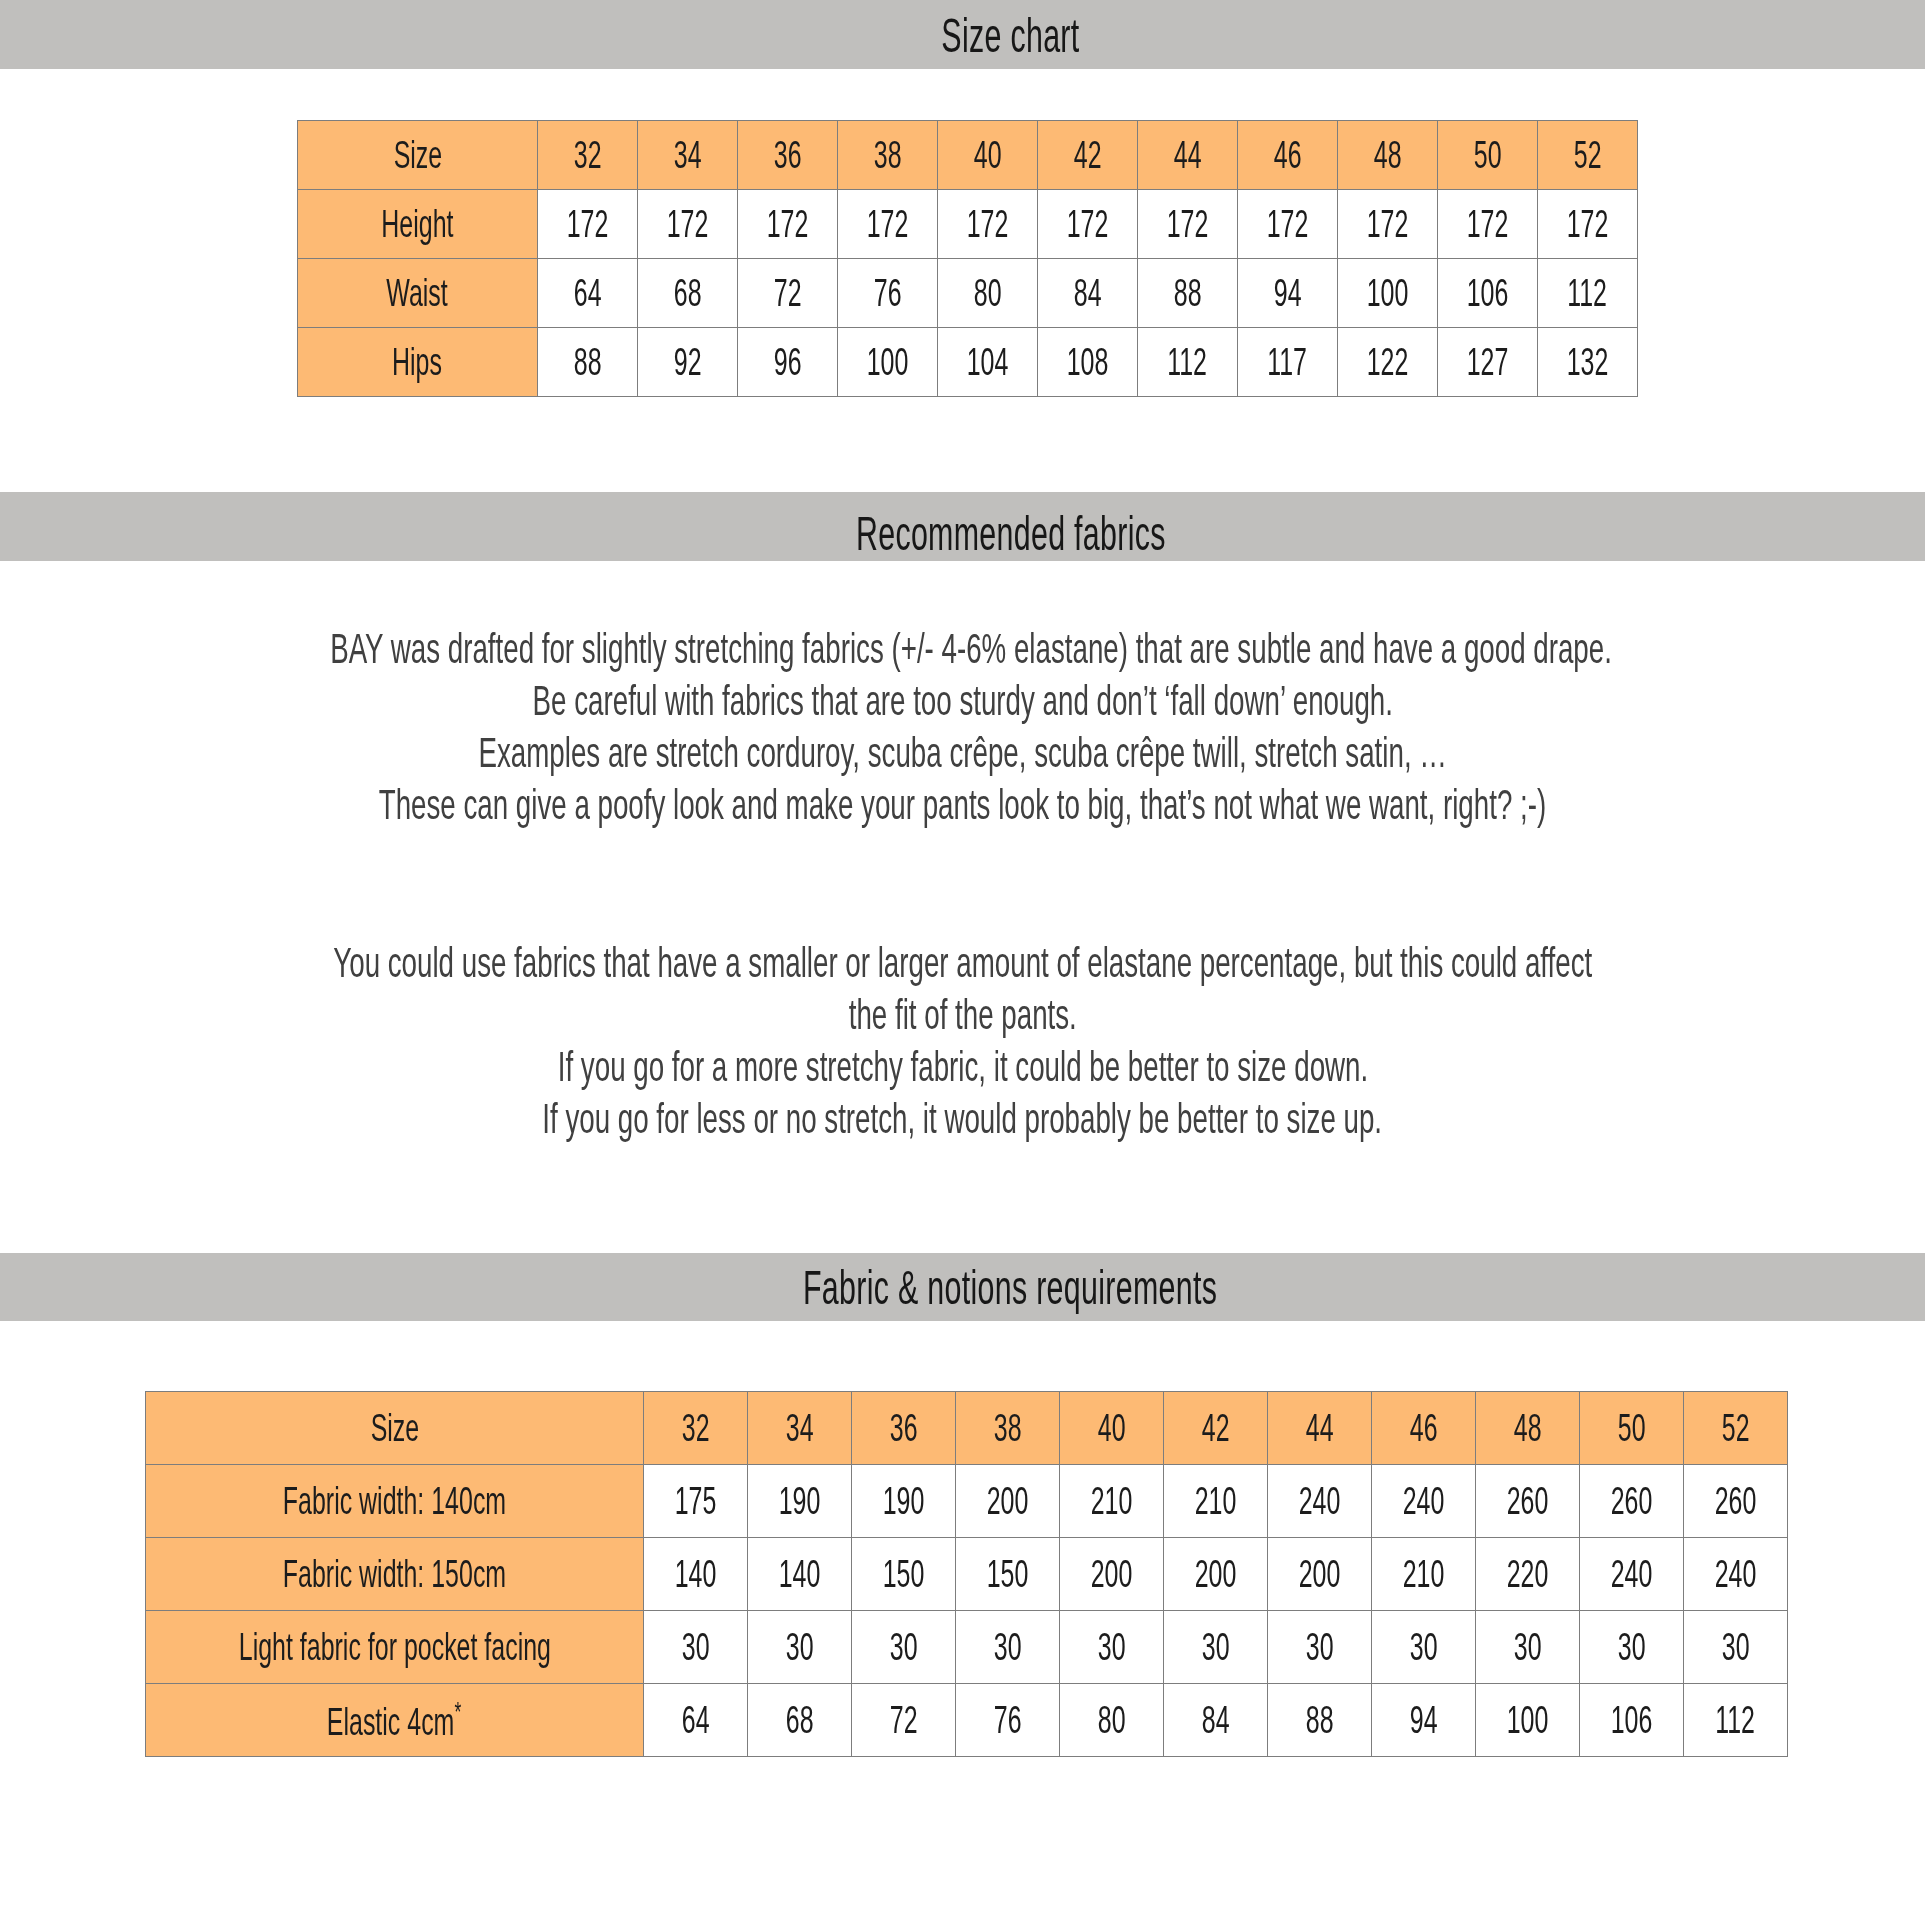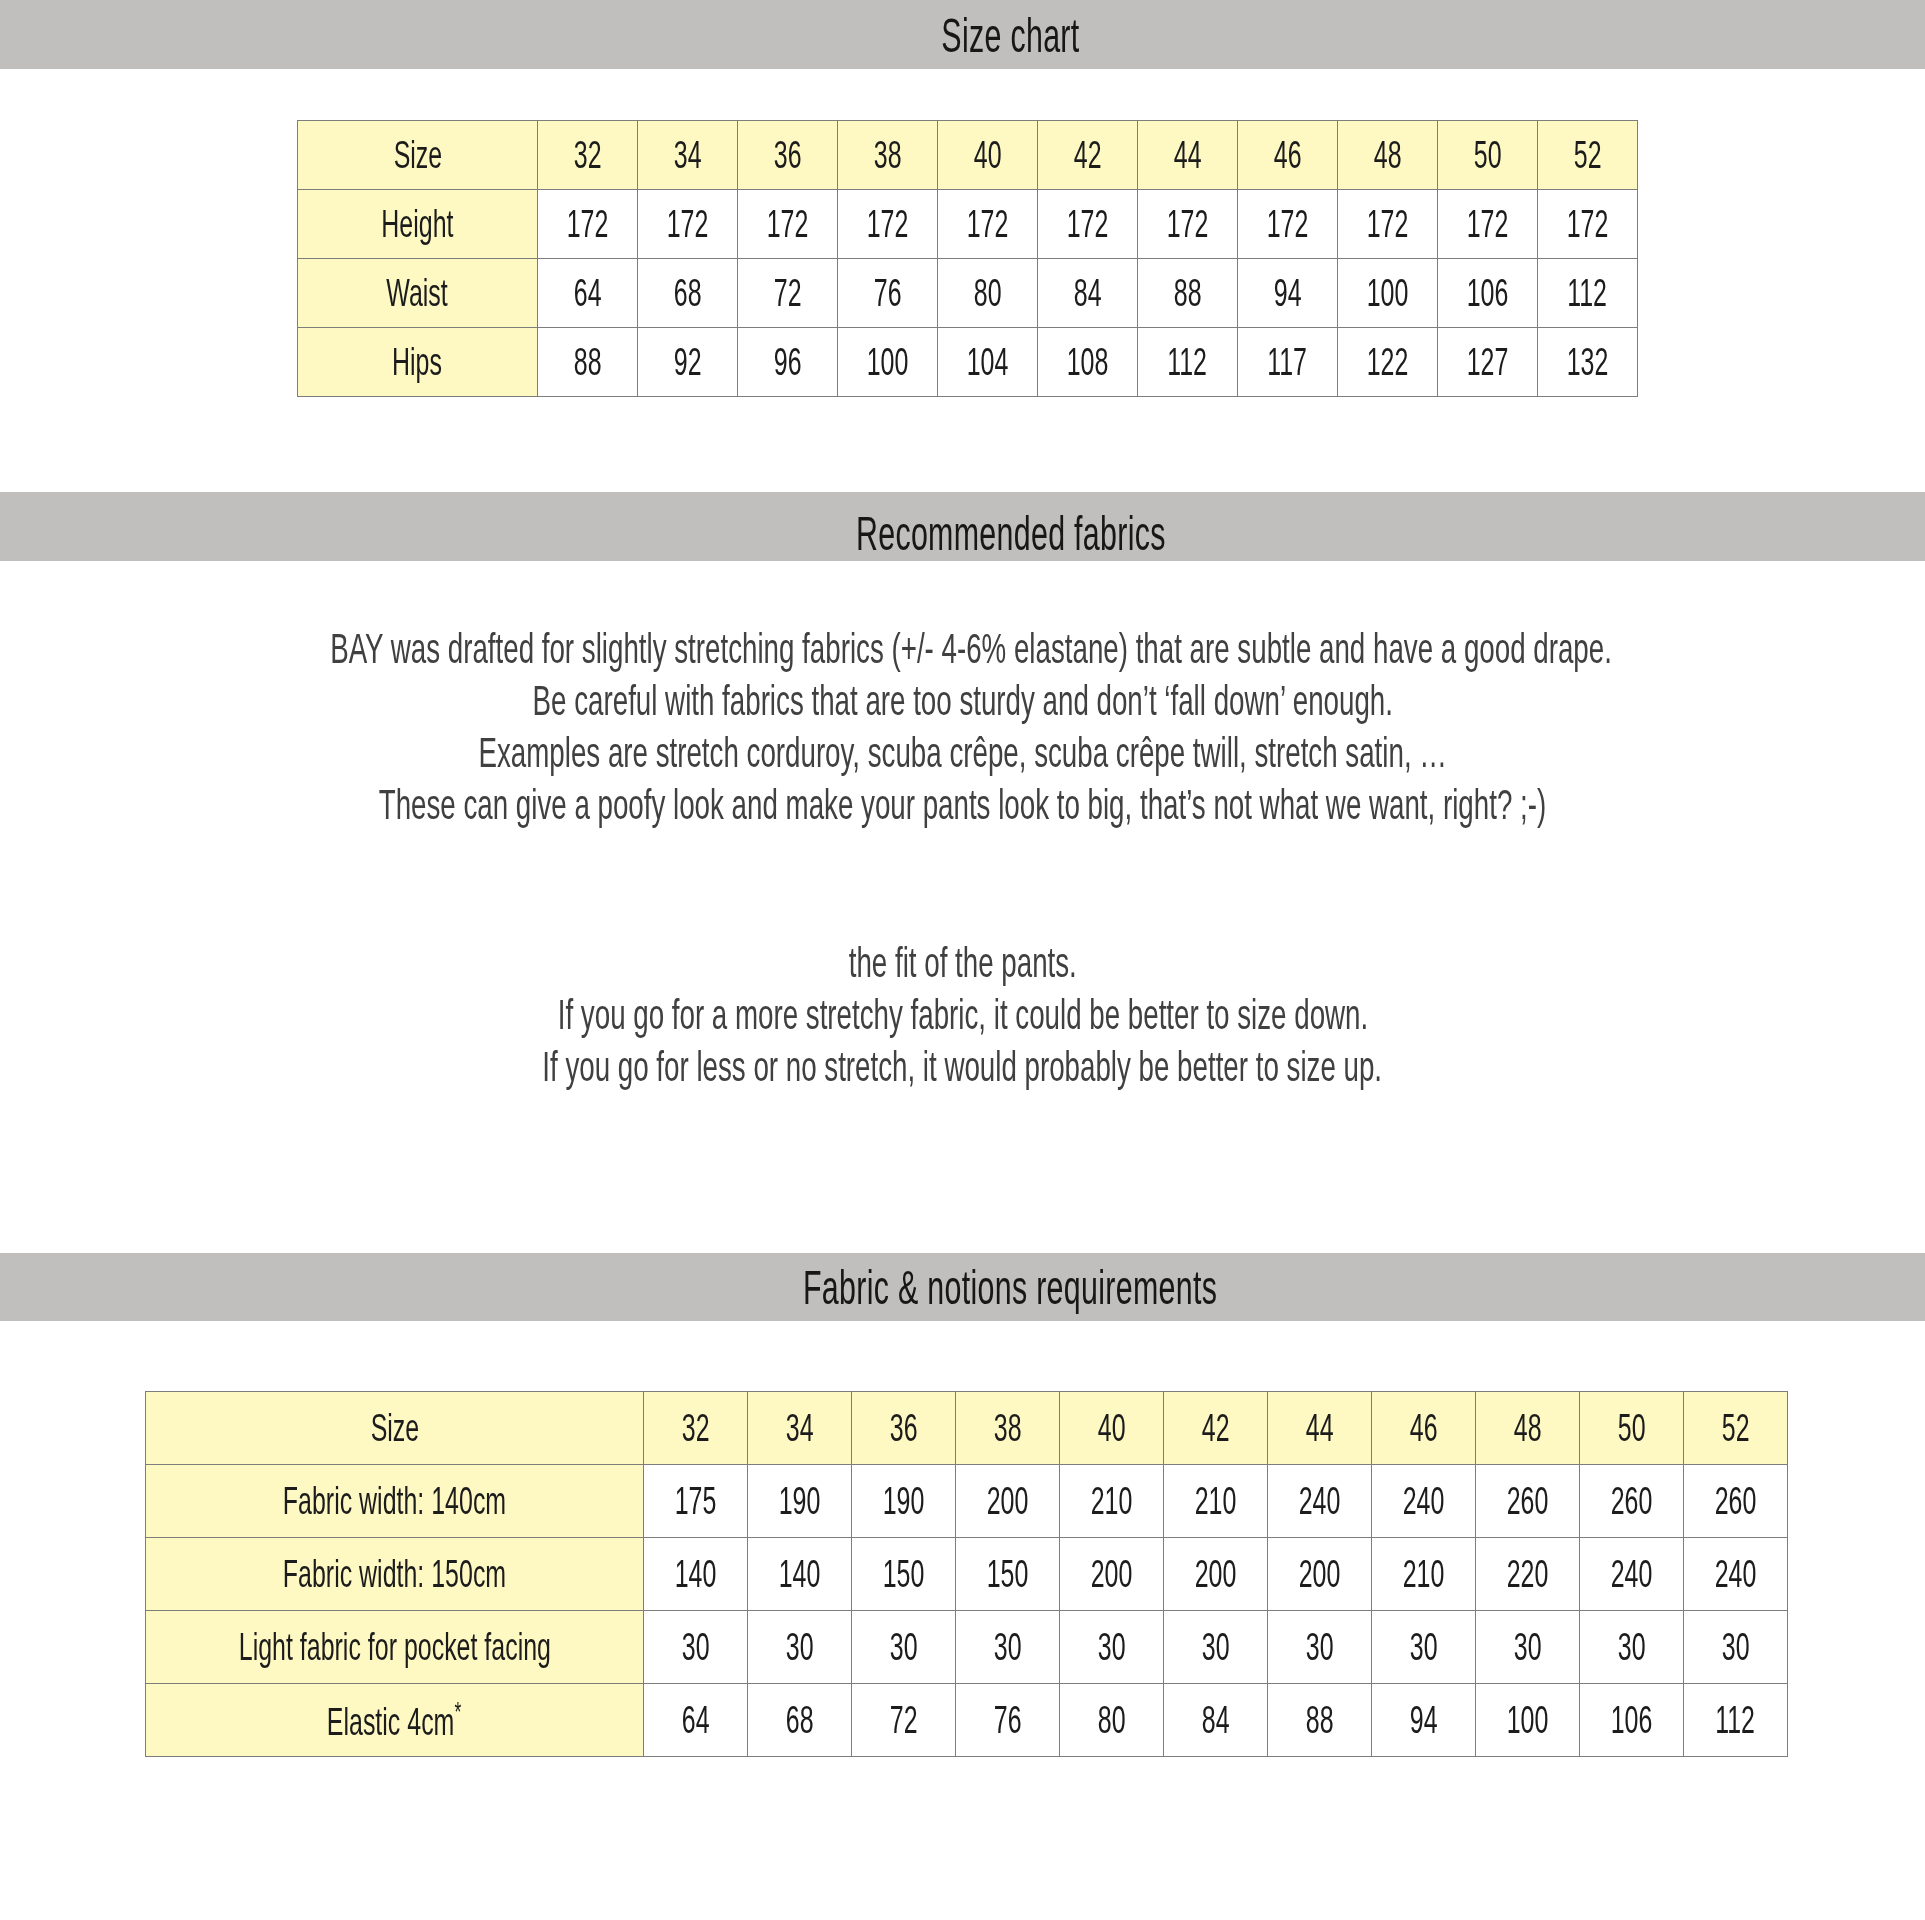--- a/index.html
+++ b/index.html
@@ -54,21 +54,21 @@
     font-weight: 400;
     color: #1c1c1c;
     padding: 0;
   }
   .cell-text {
     display: inline-block;
     transform: scaleX(0.64);
     transform-origin: center center;
     white-space: nowrap;
   }
-  .shaded { background: #fef9c3; }
+  .shaded { background: #fdba74; }
   .plain  { background: #ffffff; }
 
   
   #table-size-chart {
     left: 297px;
     top: 120px;
     width: 1334px;
   }
   #table-size-chart td { height: 68px; font-size: 39px; }
   #table-size-chart .rowlabel { width: 239px; }
@@ -181,20 +181,21 @@
 </div>
 
 <div class="paragraph" id="paragraph-fabric-intro">
     <p><span class="line-text">BAY was drafted for slightly stretching fabrics (+/- 4-6% elastane) that are subtle and have a good drape.</span></p>
     <p><span class="line-text">Be careful with fabrics that are too sturdy and don’t ‘fall down’ enough.</span></p>
     <p><span class="line-text">Examples are stretch corduroy, scuba crêpe, scuba crêpe twill, stretch satin, …</span></p>
     <p><span class="line-text">These can give a poofy look and make your pants look to big, that’s not what we want, right? ;-)</span></p>
   </div>
 
 <div class="paragraph" id="paragraph-fabric-stretch">
+    <p><span class="line-text">You could use fabrics that have a smaller or larger amount of elastane percentage, but this could affect</span></p>
     <p><span class="line-text">the fit of the pants.</span></p>
     <p><span class="line-text">If you go for a more stretchy fabric, it could be better to size down.</span></p>
     <p><span class="line-text">If you go for less or no stretch, it would probably be better to size up.</span></p>
   </div>
 
 <div class="band" id="band-fabric-notions">
   <div class="band-title">Fabric &amp; notions requirements</div>
 </div>
 
 <table class="data-table" id="table-fabric-notions">

